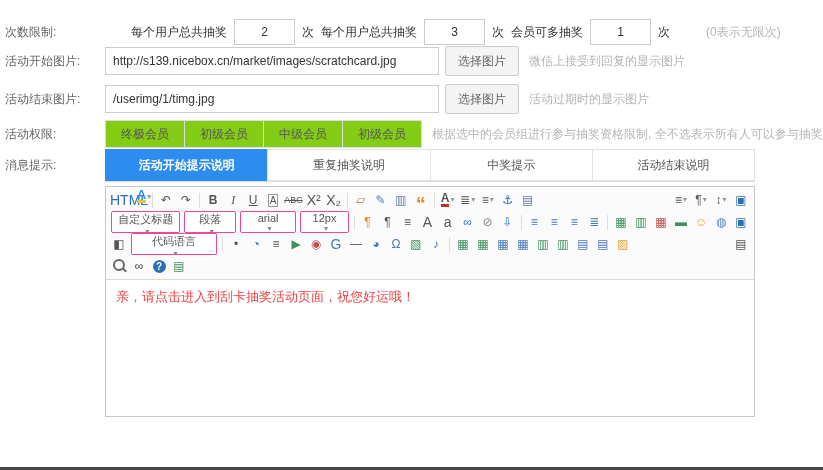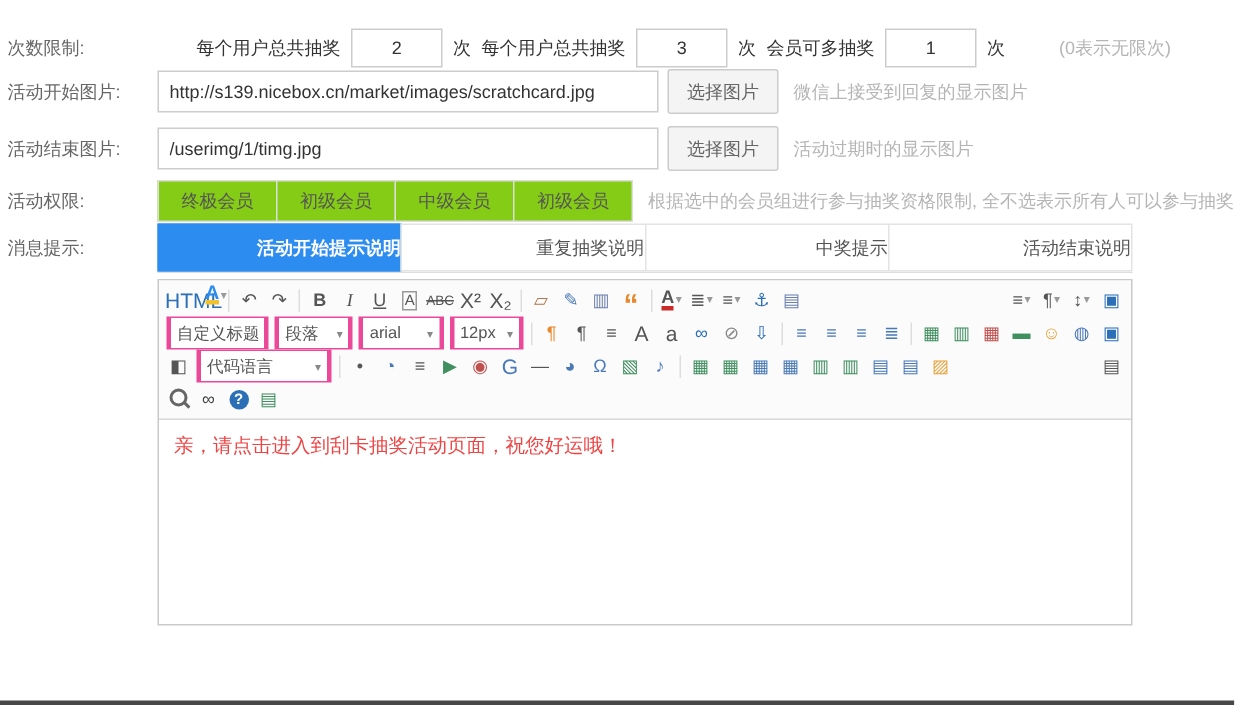--- a/index.html
+++ b/index.html
@@ -15,21 +15,21 @@
   input.url{width:318px;height:26px;border:1px solid #ccc;padding:0 7px;color:#333;font-size:12px;}
   .pickbtn{height:28px;line-height:28px;padding:0 12px;background:#f4f4f4;border:1px solid #ccc;
            color:#666;margin-left:6px;border-radius:2px;cursor:pointer;white-space:nowrap;}
   
   .perm-wrap{display:flex;}
   .perm{height:26px;line-height:26px;padding:0 15px;border:1px solid #ddd;background:#84cc16;color:#555;
         margin-left:-1px;cursor:pointer;white-space:nowrap;}
   .perm:first-child{margin-left:0;}
   
   .tabs{display:flex;width:650px;border-bottom:1px solid #ddd;}
-  .tab{flex:1;height:30px;line-height:30px;text-align:right;background:#fff;color:#555;
+  .tab{flex:1;height:30px;line-height:30px;text-align:center;background:#fff;color:#555;
        border:1px solid #e3e3e3;margin-left:-1px;cursor:pointer;white-space:nowrap;overflow:hidden;}
   .tab:first-child{margin-left:0;}
   .tab.active{background:#2d8cf0;border-color:#2d8cf0;color:#fff;font-weight:bold;}
   
   .editor{position:absolute;left:105px;top:186px;width:648px;border:1px solid #c9c9c9;background:#fff;}
   .toolbar{background:#fbfbfb;border-bottom:1px solid #d8d8d8;padding:2px 3px;}
   .trow{display:flex;align-items:center;height:22px;overflow:hidden;}
   .ticon{display:inline-flex;align-items:center;justify-content:center;min-width:18px;height:18px;
          margin:0 1px;border-radius:2px;cursor:pointer;color:#555;font-size:12px;line-height:18px;}
   .ticon .g{display:inline-block;}
@@ -46,22 +46,22 @@
   .ticon.help .g{width:13px;height:13px;border-radius:50%;background:#2b6fb6;color:#fff;
                  font-size:10px;line-height:13px;text-align:center;font-weight:bold;}
   .ticon.mag{position:relative;}
   .ticon.mag::before{content:"";position:absolute;left:3px;top:2px;width:8px;height:8px;
                      border:2px solid #666;border-radius:50%;}
   .ticon.mag::after{content:"";position:absolute;left:12px;top:12px;width:5px;height:2px;
                     background:#666;transform:rotate(45deg);}
   .tsep{display:inline-block;width:1px;height:15px;background:#ddd;margin:0 3px;}
   .tgap{flex:1;}
   .tsel{display:inline-flex;align-items:center;justify-content:space-between;height:20px;
-        border:3px solid #ec4899;background:#fff;font-size:11px;color:#555;padding:0 4px;
-        margin:17px 2px;border-radius:2px;cursor:pointer;white-space:nowrap;overflow:hidden;}
+        border:1px solid #ec4899;background:#fff;font-size:11px;color:#555;padding:0 4px;
+        margin:17px 2px;border-radius:2px;cursor:pointer;white-space:nowrap;overflow:hidden;flex-direction:column;}
   .tsel .caret{font-size:8px;color:#888;margin-left:3px;}
   .econtent{height:120px;padding:8px 10px;font-size:13px;color:#ef4444;background:#fff;cursor:text;}
   
   .footer{position:absolute;left:0;right:0;top:428px;height:39px;background:#fff;border-top:1px solid #e8e8e8;}
   .back{position:absolute;left:28px;top:0;line-height:39px;color:#2d8cf0;font-size:13px;cursor:pointer;text-decoration:none;}
   .save{position:absolute;right:32px;top:6px;width:62px;height:27px;line-height:27px;text-align:center;
         background:#2d8cf0;color:#fff;border-radius:2px;font-size:13px;cursor:pointer;}
   .bottombar{position:absolute;left:0;right:0;bottom:0;height:3px;background:#474747;}
 </style>
 </head>

